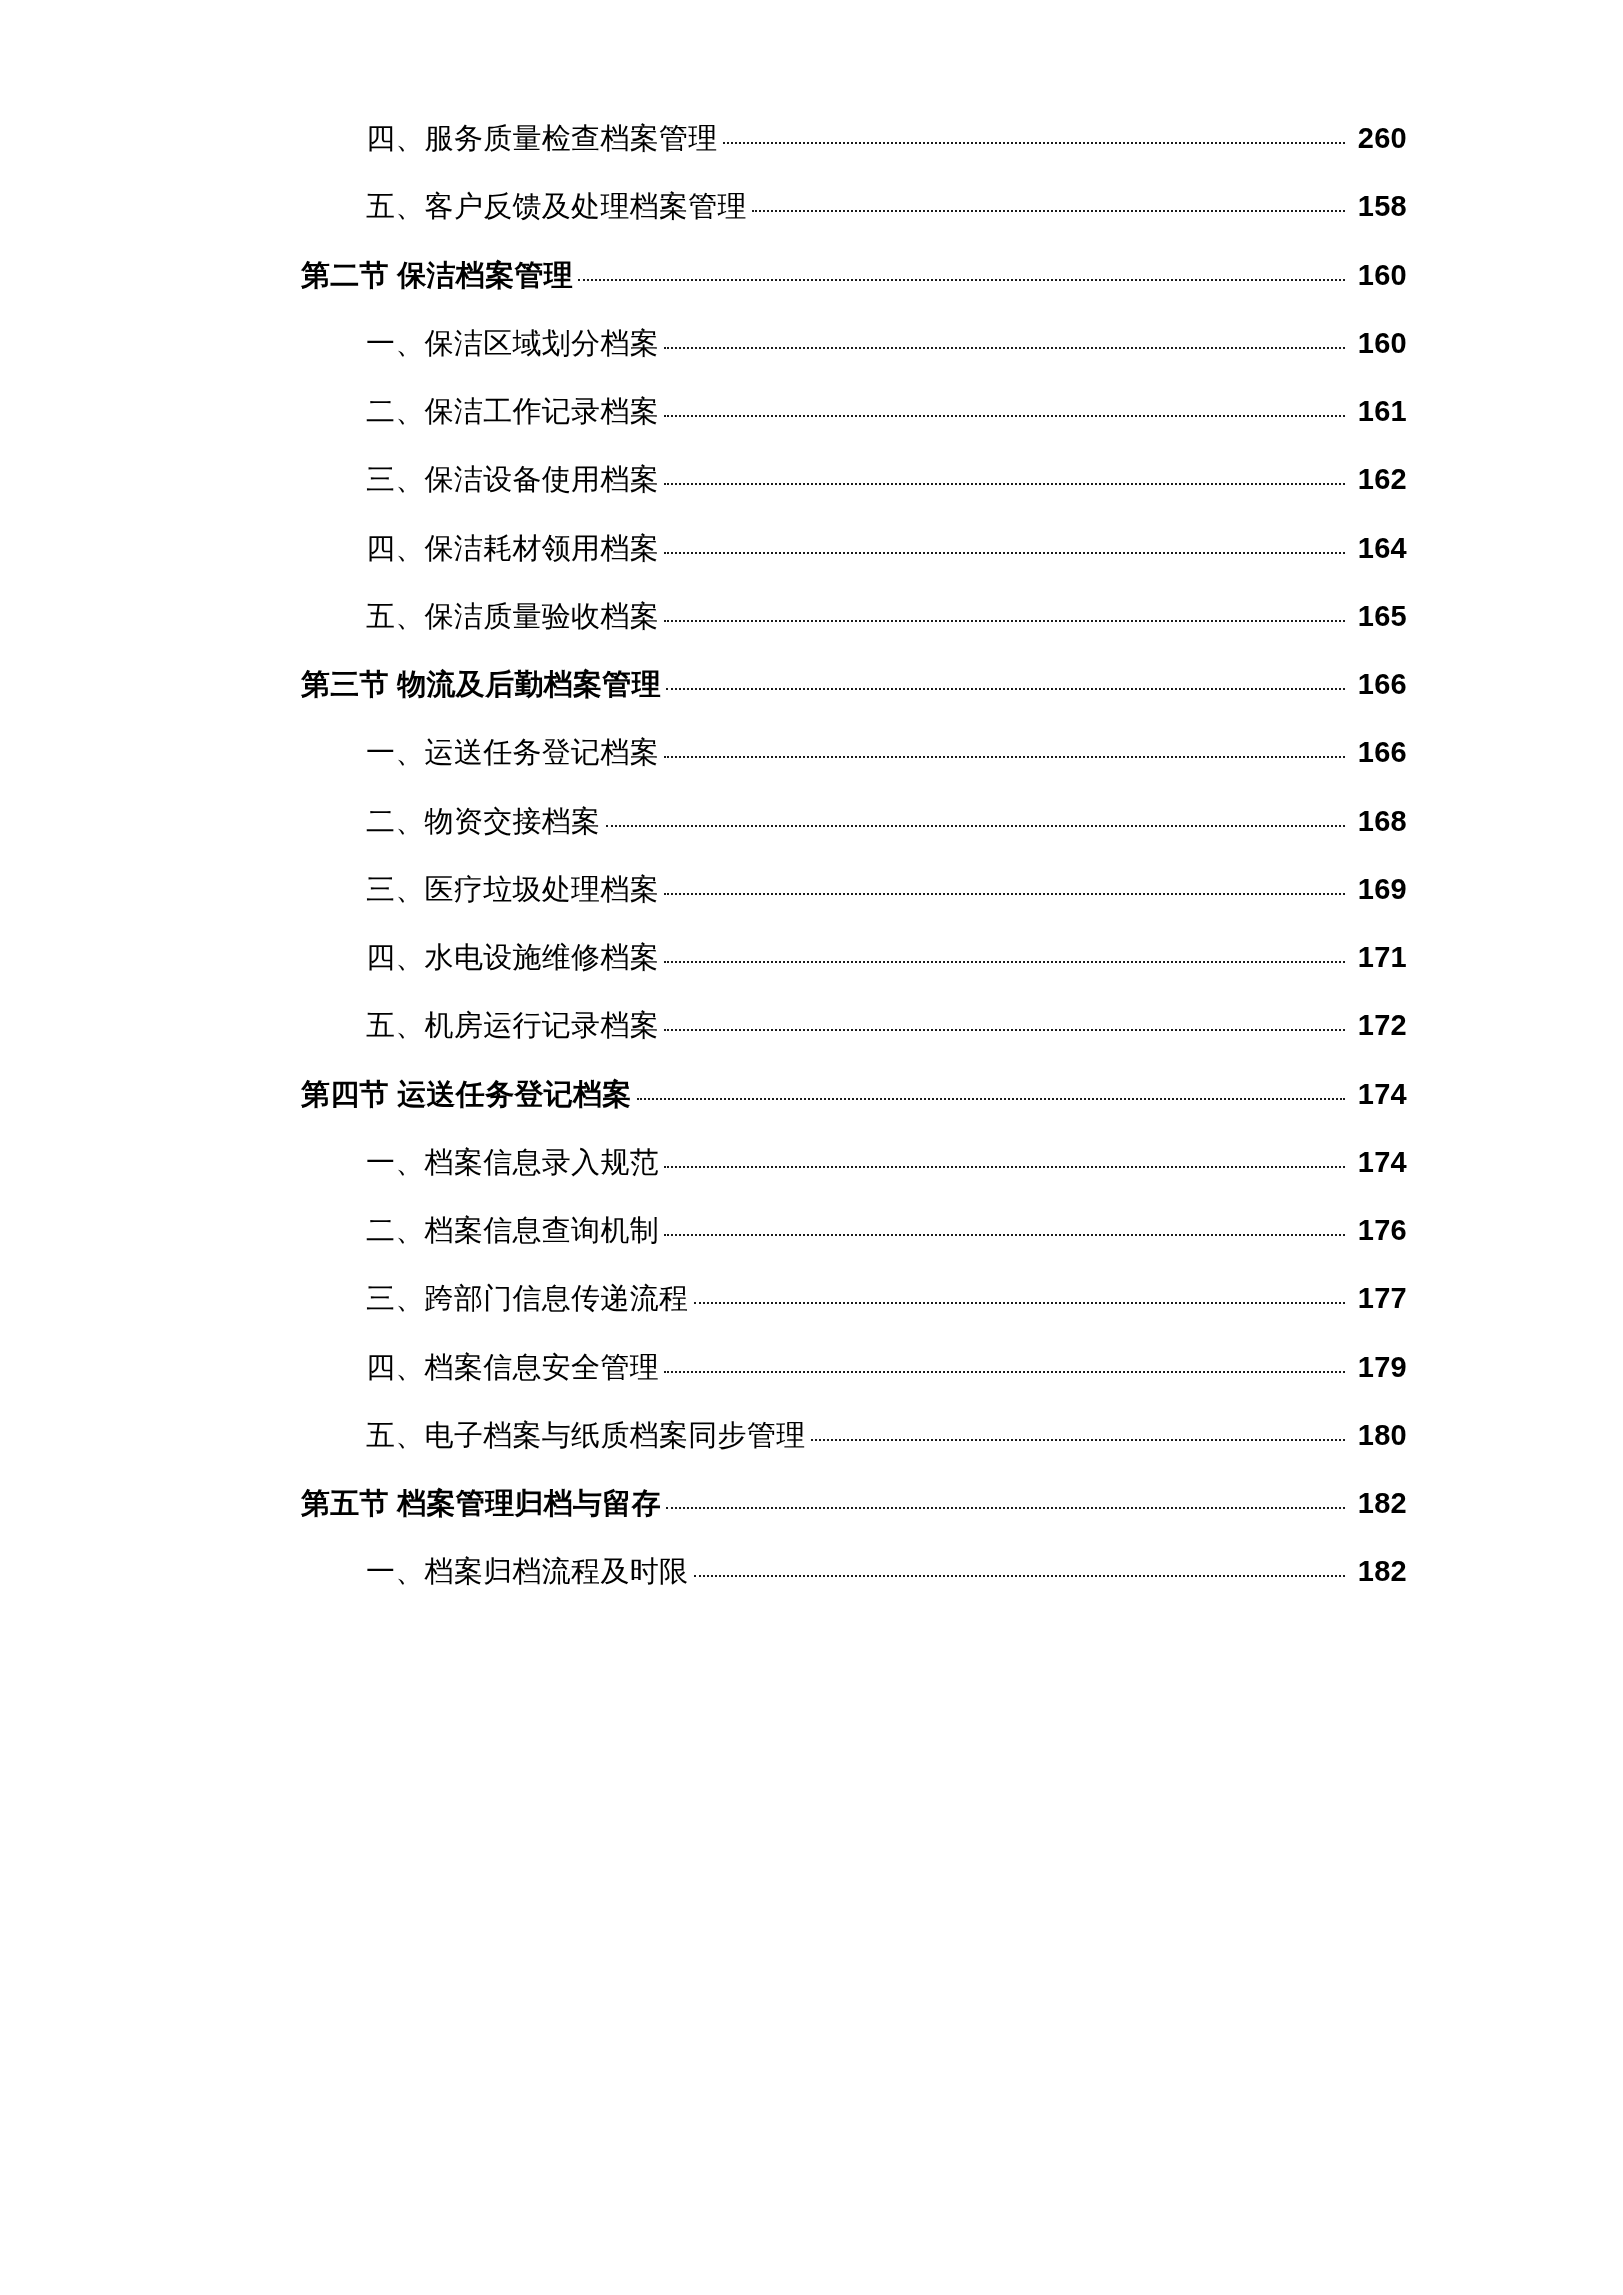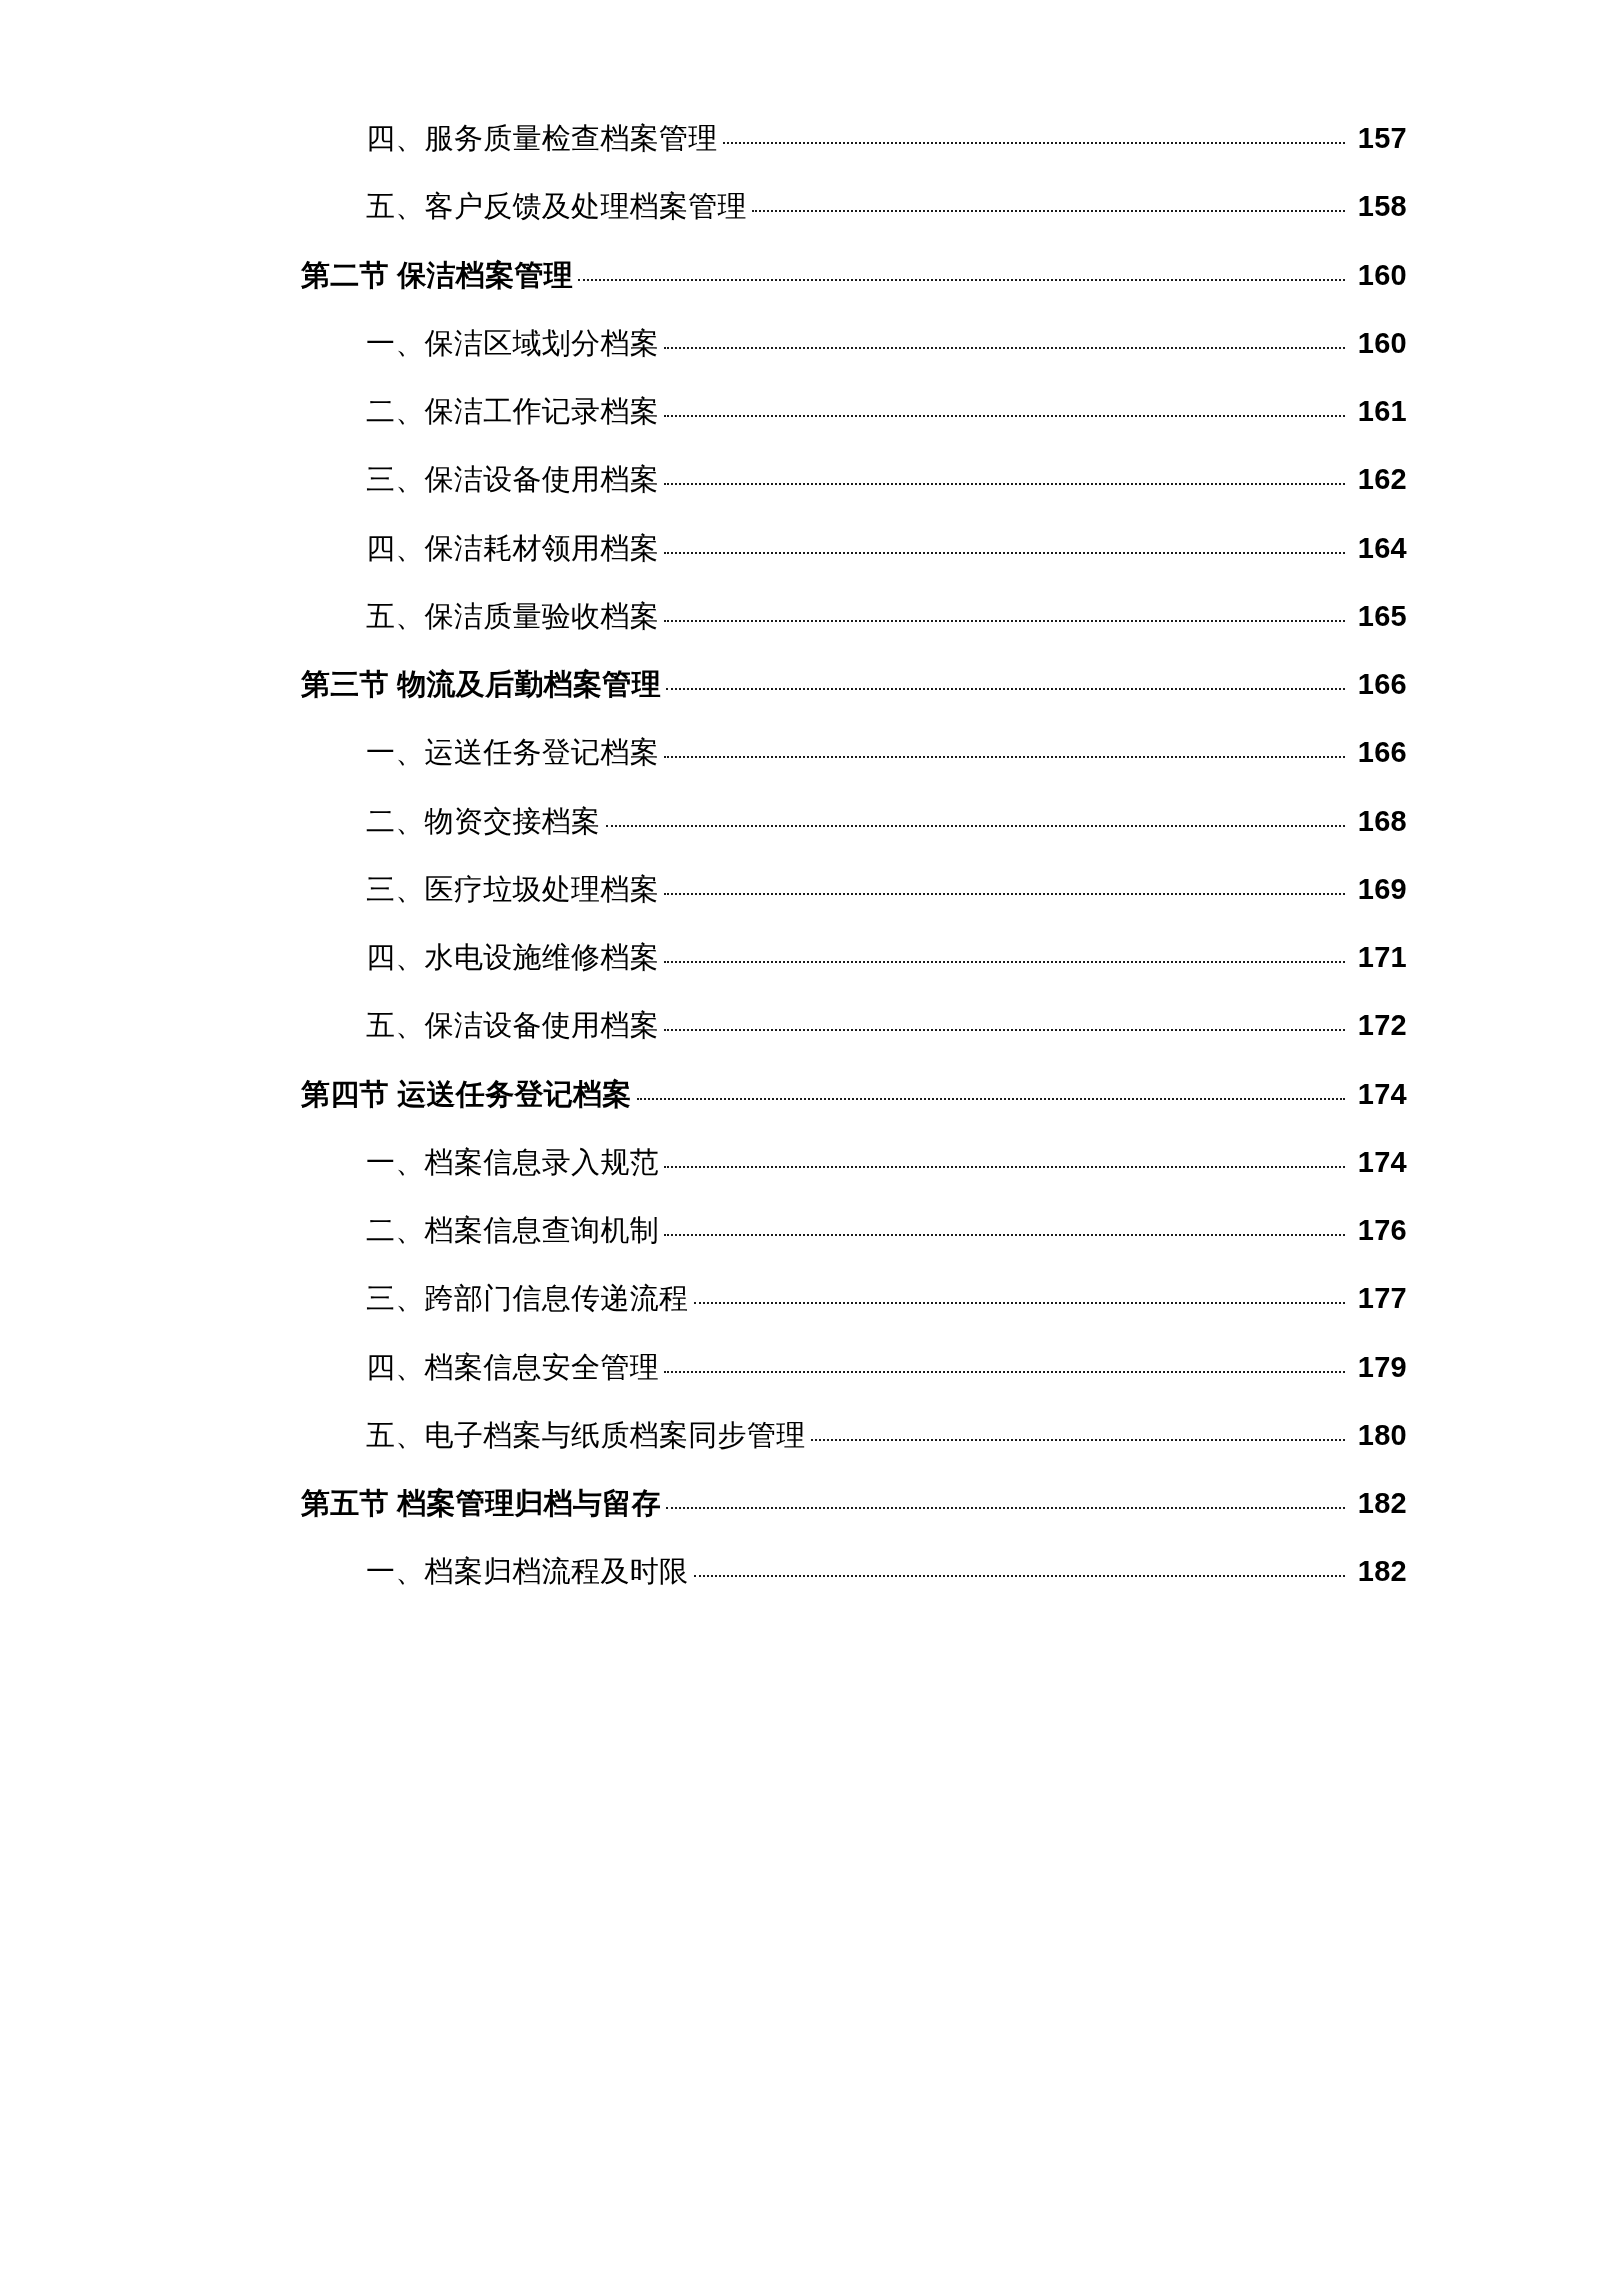--- a/index.html
+++ b/index.html
@@ -67,21 +67,21 @@
   }
 </style>
 </head>
 <body>
 
 <div class="page">
   <div class="toc" id="toc-root">
       <div class="toc-entry level-2">
         <span class="toc-title">四、服务质量检查档案管理</span>
         <span class="toc-dots"></span>
-        <span class="toc-page">157</span>
+        <span class="toc-page">260</span>
       </div>
       <div class="toc-entry level-2">
         <span class="toc-title">五、客户反馈及处理档案管理</span>
         <span class="toc-dots"></span>
         <span class="toc-page">158</span>
       </div>
       <div class="toc-entry level-1">
         <span class="toc-title">第二节  保洁档案管理</span>
         <span class="toc-dots"></span>
         <span class="toc-page">160</span>
@@ -130,21 +130,21 @@
         <span class="toc-title">三、医疗垃圾处理档案</span>
         <span class="toc-dots"></span>
         <span class="toc-page">169</span>
       </div>
       <div class="toc-entry level-2">
         <span class="toc-title">四、水电设施维修档案</span>
         <span class="toc-dots"></span>
         <span class="toc-page">171</span>
       </div>
       <div class="toc-entry level-2">
-        <span class="toc-title">五、保洁设备使用档案</span>
+        <span class="toc-title">五、机房运行记录档案</span>
         <span class="toc-dots"></span>
         <span class="toc-page">172</span>
       </div>
       <div class="toc-entry level-1">
         <span class="toc-title">第四节  运送任务登记档案</span>
         <span class="toc-dots"></span>
         <span class="toc-page">174</span>
       </div>
       <div class="toc-entry level-2">
         <span class="toc-title">一、档案信息录入规范</span>

